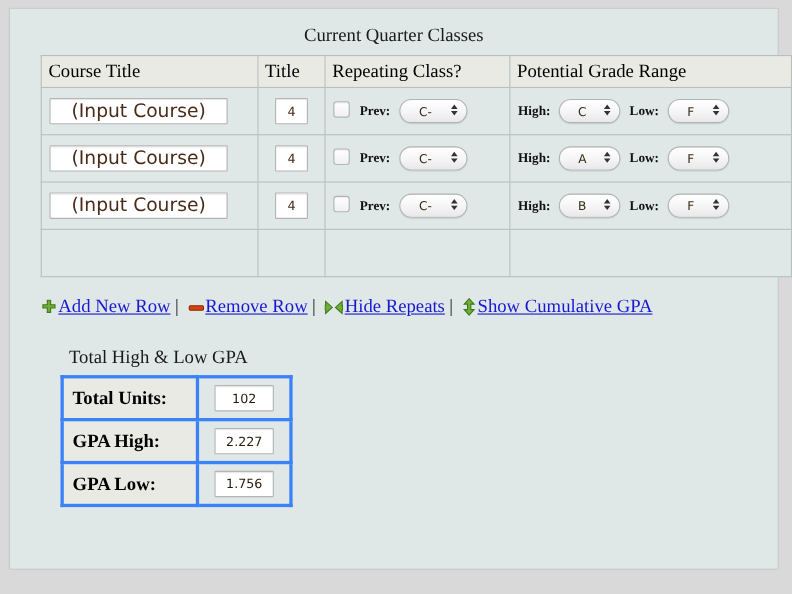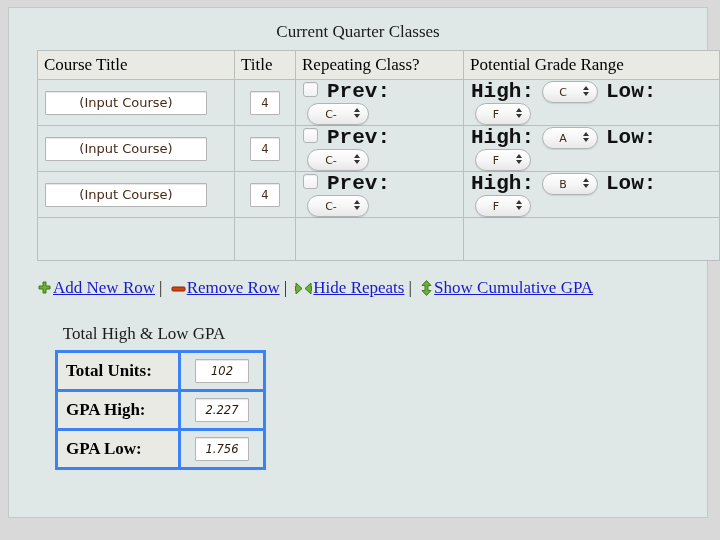--- a/index.html
+++ b/index.html
@@ -85,21 +85,21 @@
   tr.spacer td { height: 14px; }
 
   
   input.text-input {
     width: 162px;
     height: 24px;
     box-sizing: border-box;
     border: 1px solid #b5b5b5;
     background: #ffffff;
     font-family: "DejaVu Sans", sans-serif;
-    font-size: 13px;
+    font-size: 17px;
     color: #4a2a18;
     text-align: center;
     padding: 0 2px;
     border-radius: 1px;
     box-shadow: inset 0 1px 1px rgba(0,0,0,0.10);
   }
   input.text-input::placeholder { color: #4a2a18; opacity: 1; }
 
   input.units-input {
     width: 30px;
@@ -122,22 +122,22 @@
     height: 13px;
     border: 1px solid #b0b4b4;
     border-radius: 3px;
     background: linear-gradient(#ffffff, #f0f0f0);
     vertical-align: -2px;
     box-shadow: inset 0 1px 1px rgba(0,0,0,0.07);
     margin-right: 5px;
   }
 
   .lbl {
-    font-family: Liberation Mono, monospace;
-    font-size: 21px;
+    font-family: Liberation Serif, serif;
+    font-size: 12px;
     font-weight: bold;
     color: #111;
     vertical-align: middle;
   }
 
   
   .sel {
     display: inline-block;
     position: relative;
     height: 22px;
@@ -238,21 +238,20 @@
     box-sizing: border-box;
     border: 1px solid #b5b5b5;
     background: #ffffff;
     font-family: "DejaVu Sans", sans-serif;
     font-size: 11.5px;
     color: #2a1a0a;
     text-align: center;
     padding: 0;
     border-radius: 1px;
     box-shadow: inset 0 1px 1px rgba(0,0,0,0.10);
-    font-style: italic;
   }
 </style>
 </head>
 <body>
 
 <div id="page-wrap">
   <div class="page-panel">
     <div class="content">
 
       <div class="classes-title">Current Quarter Classes</div>

